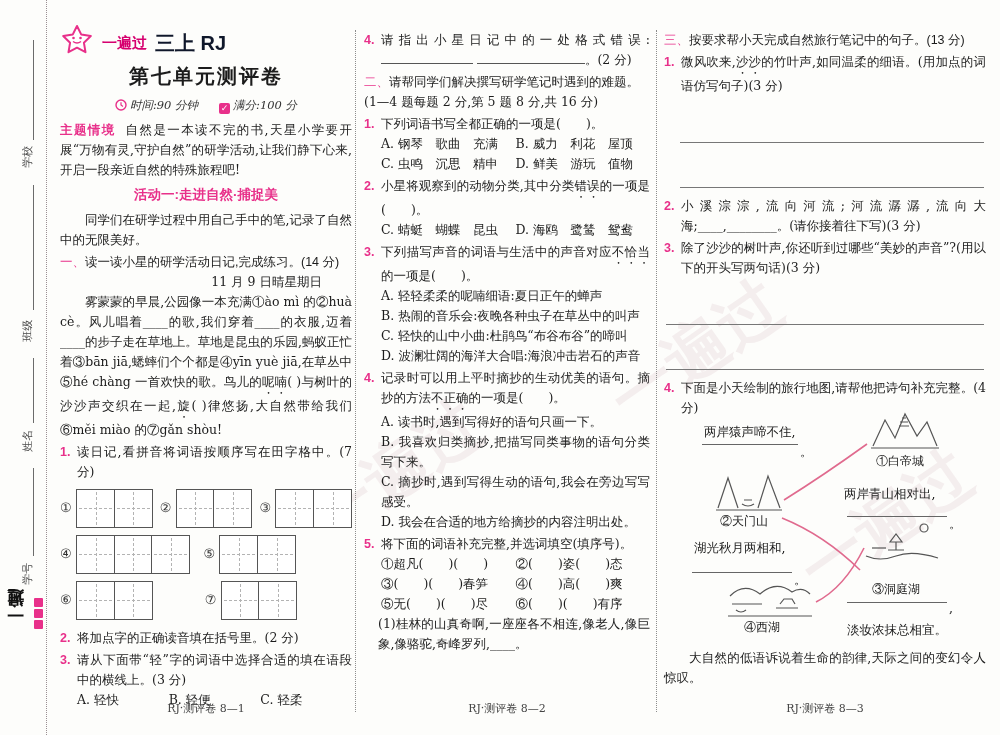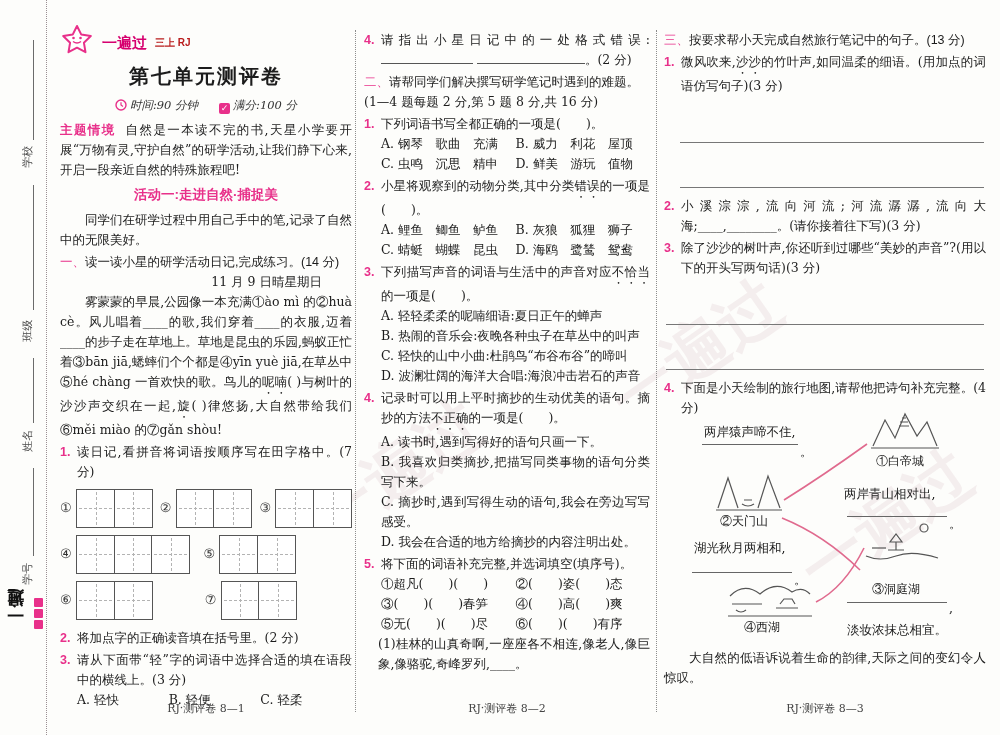--- a/index.html
+++ b/index.html
@@ -23,21 +23,21 @@
   .col{position:absolute;top:28px;}
   .col1{left:60px;width:292px;}
   .col2{left:364px;width:286px;}
   .col3{left:664px;width:322px;}
   .sep{position:absolute;top:30px;height:682px;width:0;border-left:1.5px dotted #8d8d8d;}
   .sep1{left:355px;} .sep2{left:656px;}
   
   .brandrow{display:flex;align-items:center;gap:8px;height:30px;margin-bottom:2px;}
   .star{flex:0 0 auto;}
   .brand-name{color:#d6006f;font-weight:bold;font-size:15px;}
-  .brand-ed{color:#b91c1c;font-weight:bold;font-size:10px;}
+  .brand-ed{color:#0f172a;font-weight:bold;font-size:20px;}
   .title{text-align:center;font-size:20px;font-weight:bold;letter-spacing:2px;margin:2px 0 4px;}
   .meta{display:flex;justify-content:center;gap:21px;align-items:flex-start;font-style:italic;font-size:11.5px;color:#333;}
   .meta .ic{display:inline-flex;margin-right:3px;vertical-align:-2px;}
   .chk{display:inline-block;width:11px;height:11px;background:#e8308a;border-radius:2px;color:#fff;font-size:9px;line-height:11px;text-align:center;font-style:normal;}
   
   .theme{margin-top:6px;text-align:justify;}
   .theme-label{color:#e8308a;font-weight:bold;font-family:"Liberation Sans",sans-serif;margin-right:10px;}
   .activity{text-align:center;color:#e8308a;font-weight:bold;font-family:"Liberation Sans",sans-serif;font-size:13.5px;margin:4px 0;}
   .para{text-indent:2em;text-align:justify;}
   .sec{font-family:"Liberation Sans","DejaVu Sans",sans-serif;font-weight:normal;margin-top:2px;text-align:justify;}
@@ -235,24 +235,20 @@
   </div>
   <div class="opts">
     <span class="o">C. 虫鸣　沉思　精申</span>
     <span class="o">D. 鲜美　游玩　值物</span>
   </div>
 
   <div class="q">
     <span class="n">2.</span><span>小星将观察到的动物分类,其中分类</span><span class="em-dot">错误</span><span>的一项是(　　)。</span>
   </div>
   <div class="opts">
-    <span class="o">A. 鲤鱼　鲫鱼　鲈鱼</span>
-    <span class="o">B. 灰狼　狐狸　狮子</span>
-  </div>
-  <div class="opts">
     <span class="o">C. 蜻蜓　蝴蝶　昆虫</span>
     <span class="o">D. 海鸥　鹭鸶　鸳鸯</span>
   </div>
 
   <div class="q">
     <span class="n">3.</span><span>下列描写声音的词语与生活中的声音对应</span><span class="em-dot">不恰当</span><span>的一项是(　　)。</span>
   </div>
   <div class="optline">A. 轻轻柔柔的呢喃细语:夏日正午的蝉声</div>
   <div class="optline">B. 热闹的音乐会:夜晚各种虫子在草丛中的叫声</div>
   <div class="optline">C. 轻快的山中小曲:杜鹃鸟“布谷布谷”的啼叫</div>

